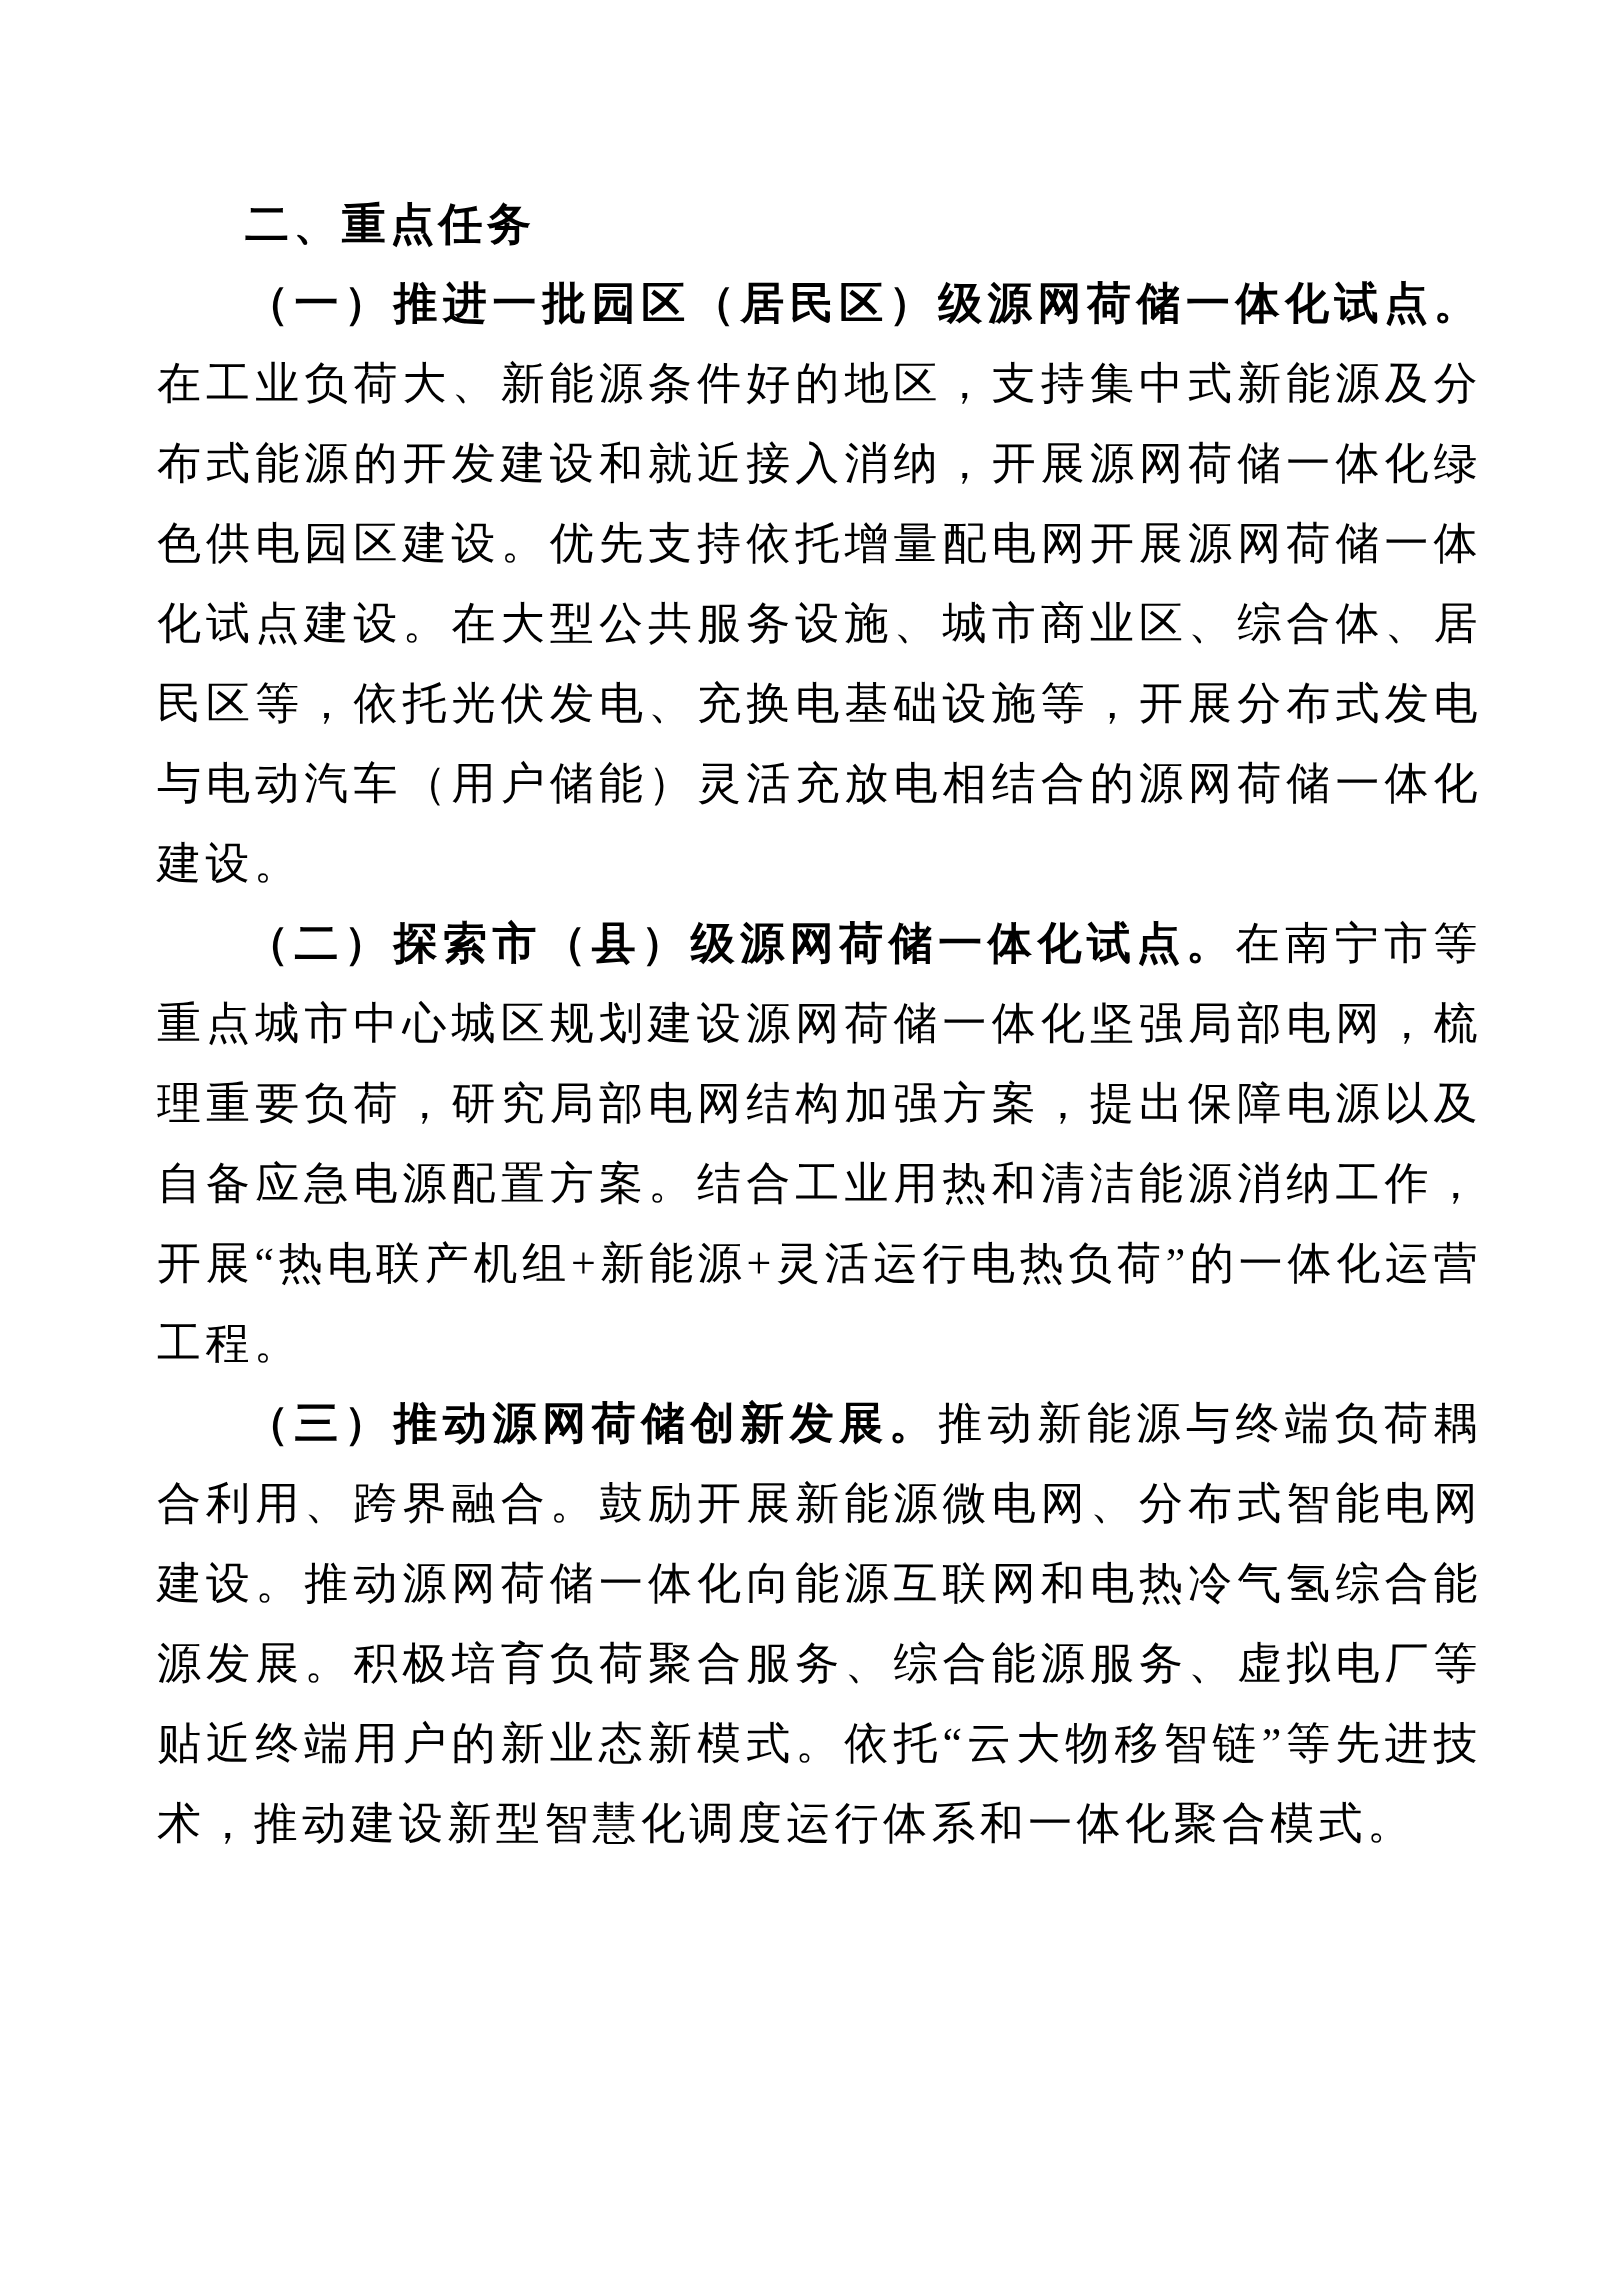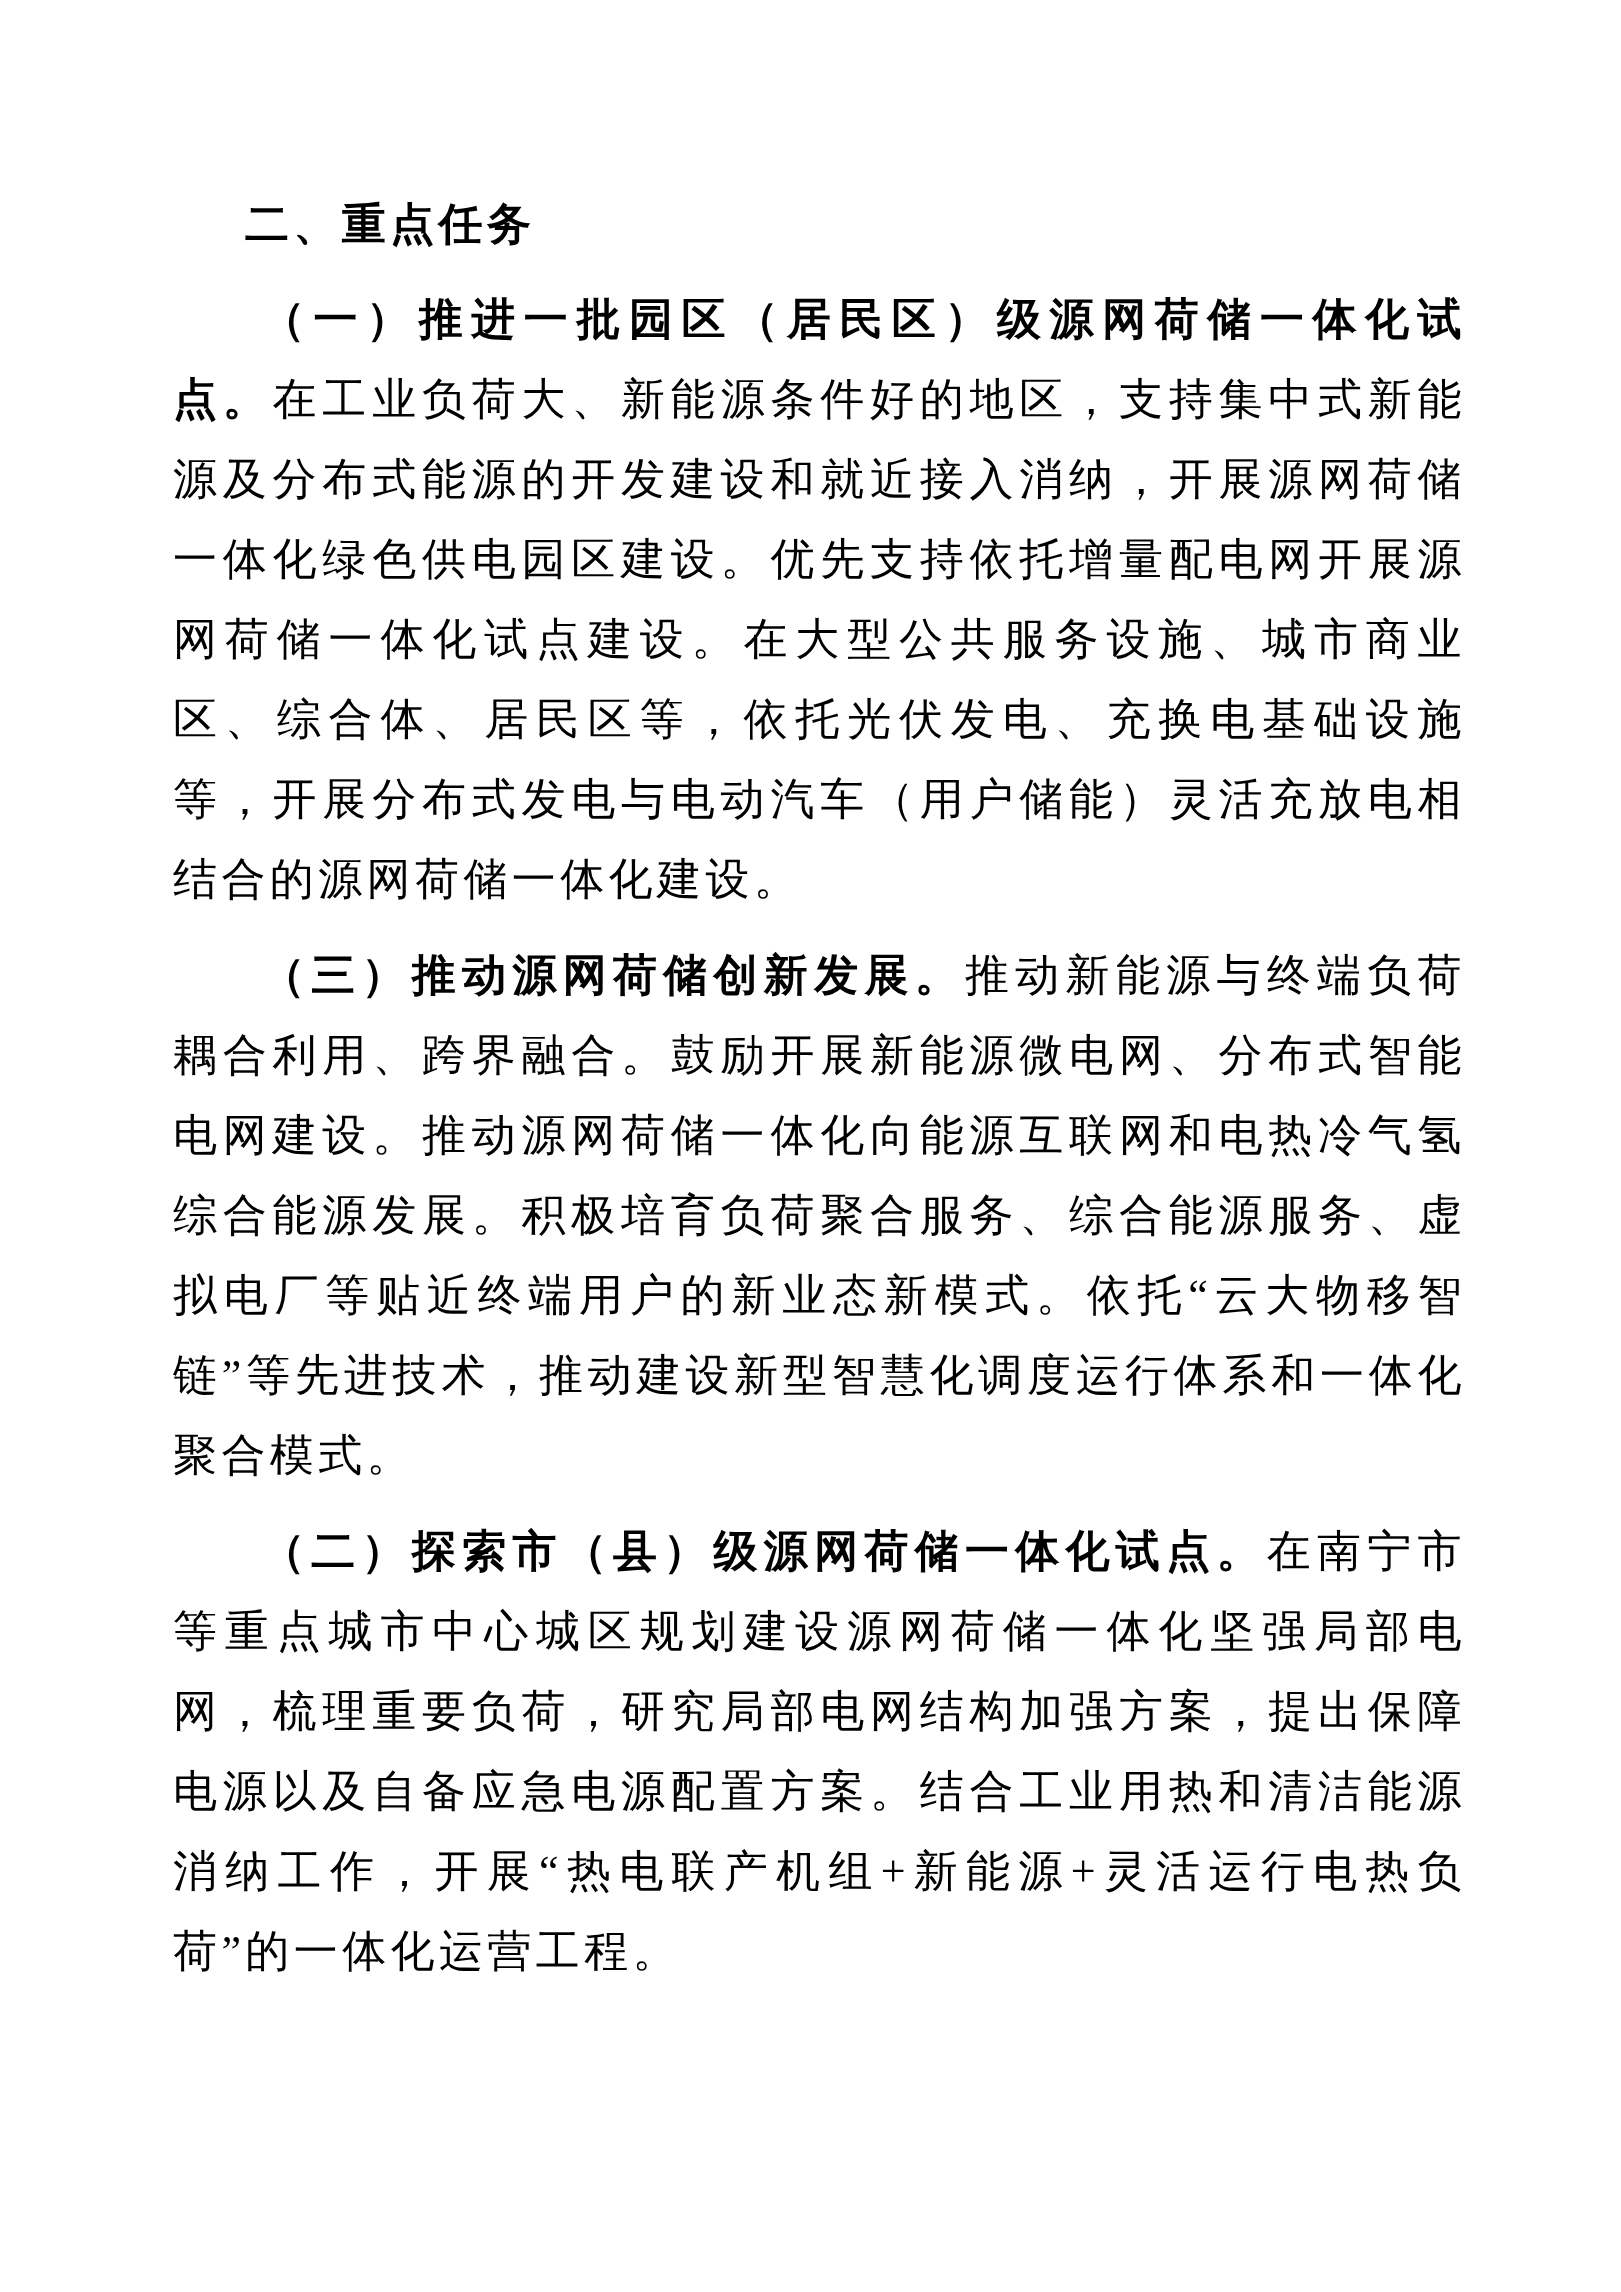--- a/index.html
+++ b/index.html
@@ -39,40 +39,40 @@
     color: #000000;
     white-space: nowrap;
   }
   .doc-para {
     font-family: "Liberation Serif", serif;
     font-size: 44px;
     line-height: 80px;
     letter-spacing: 4.4px;
     text-align: justify;
     text-indent: 2em;
-    margin: 16px;
+    margin: 0;
     color: #000000;
   }
   .doc-para .lead {
     font-weight: 700;
   }
   .doc-para .body-text {
     font-weight: 400;
   }
 </style>
 </head>
 <body>
 
 <div class="page">
   <div class="content">
 
     <h2 class="doc-heading">二、重点任务</h2>
 
     <p class="doc-para"><span class="lead">（一）推进一批园区（居民区）级源网荷储一体化试点。</span><span class="body-text">在工业负荷大、新能源条件好的地区，支持集中式新能源及分布式能源的开发建设和就近接入消纳，开展源网荷储一体化绿色供电园区建设。优先支持依托增量配电网开展源网荷储一体化试点建设。在大型公共服务设施、城市商业区、综合体、居民区等，依托光伏发电、充换电基础设施等，开展分布式发电与电动汽车（用户储能）灵活充放电相结合的源网荷储一体化建设。</span></p>
 
+    <p class="doc-para"><span class="lead">（二）探索市（县）级源网荷储一体化试点。</span><span class="body-text">在南宁市等重点城市中心城区规划建设源网荷储一体化坚强局部电网，梳理重要负荷，研究局部电网结构加强方案，提出保障电源以及自备应急电源配置方案。结合工业用热和清洁能源消纳工作，开展“热电联产机组+新能源+灵活运行电热负荷”的一体化运营工程。</span></p>
+
     <p class="doc-para"><span class="lead">（三）推动源网荷储创新发展。</span><span class="body-text">推动新能源与终端负荷耦合利用、跨界融合。鼓励开展新能源微电网、分布式智能电网建设。推动源网荷储一体化向能源互联网和电热冷气氢综合能源发展。积极培育负荷聚合服务、综合能源服务、虚拟电厂等贴近终端用户的新业态新模式。依托“云大物移智链”等先进技术，推动建设新型智慧化调度运行体系和一体化聚合模式。</span></p>
-
-    <p class="doc-para"><span class="lead">（二）探索市（县）级源网荷储一体化试点。</span><span class="body-text">在南宁市等重点城市中心城区规划建设源网荷储一体化坚强局部电网，梳理重要负荷，研究局部电网结构加强方案，提出保障电源以及自备应急电源配置方案。结合工业用热和清洁能源消纳工作，开展“热电联产机组+新能源+灵活运行电热负荷”的一体化运营工程。</span></p>
 
 
   </div>
 </div>
 
 
 </body></html>

